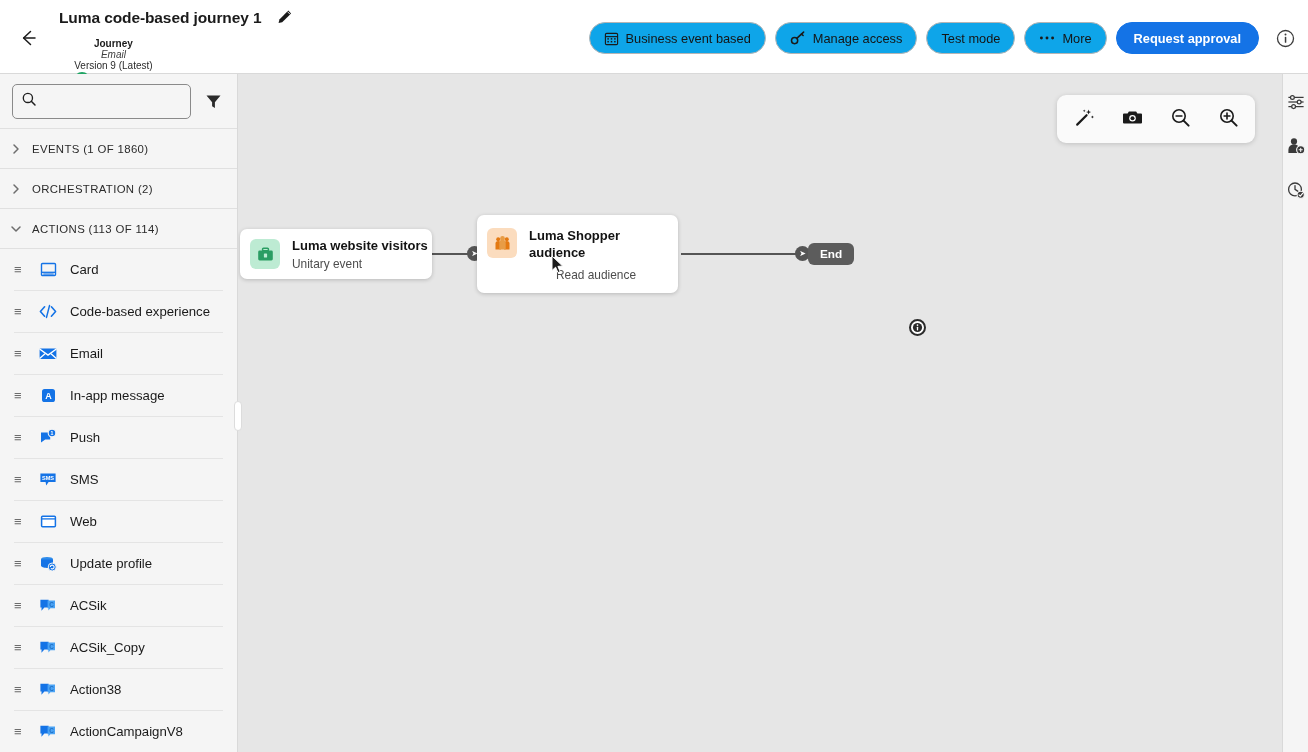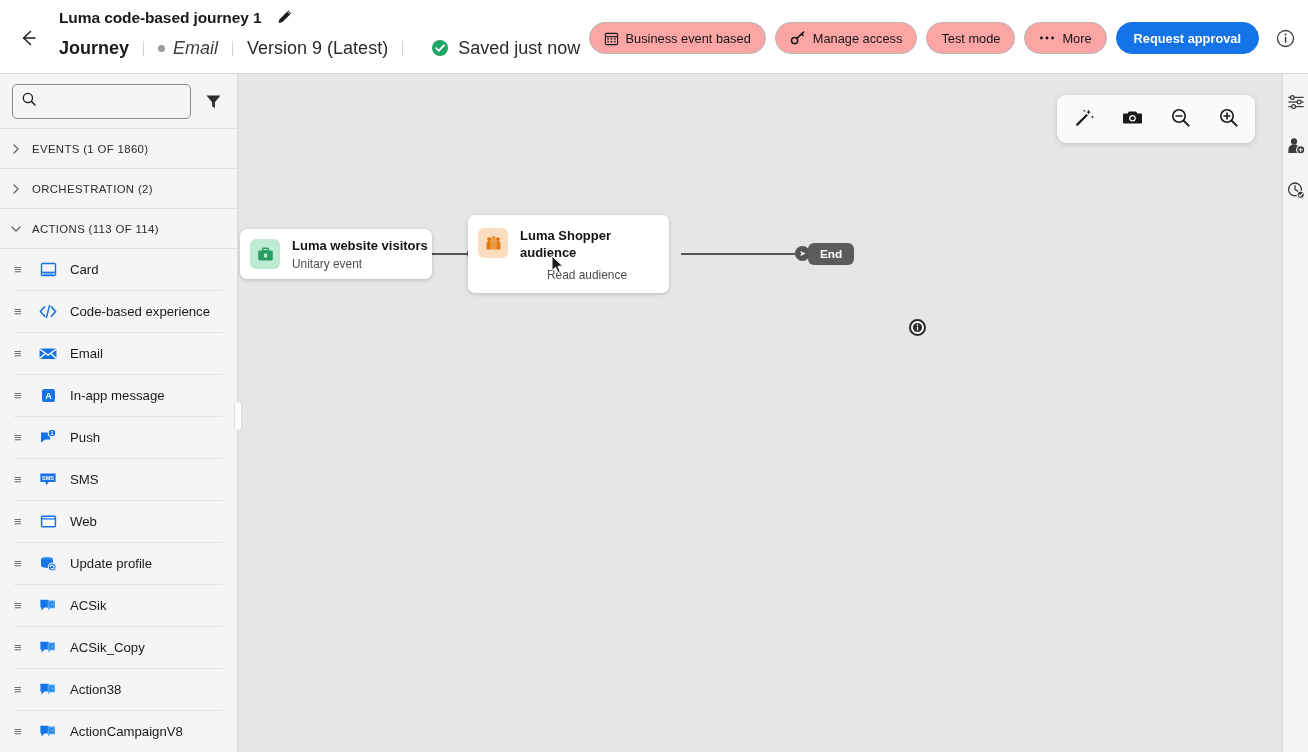--- a/index.html
+++ b/index.html
@@ -30,21 +30,21 @@
     letter-spacing: -0.1px; display: inline-block; vertical-align: middle;
   }
   #edit-title-btn {
     display: inline-block; vertical-align: middle;
     margin-left: 10px; width: 18px; height: 18px; cursor: pointer;
     position: relative; top: -1px;
   }
   #meta-row {
     position: absolute; left: 59px; top: 38px;
     display: flex; align-items: center; height: 20px;
-    font-size: 18px; color: #2b2b2b;
+    font-size: 10px; color: #2b2b2b; flex-direction: column;
   }
   .meta-sep {
     width: 1px; height: 15px; background: #d4d4d4; margin: 0 14px;
   }
   #meta-type { font-weight: 600; color: #1a1a1a; }
   .status-dot {
     width: 7px; height: 7px; border-radius: 50%;
     background: #9a9a9a; margin-right: 8px;
   }
   #meta-status { font-style: italic; color: #404040; }
@@ -53,21 +53,21 @@
   #saved-check { width: 18px; height: 18px; margin-right: 9px; }
   #saved-text { color: #2b2b2b; }
 
   
   #header-actions {
     position: absolute; right: 10px; top: 22px;
     display: flex; align-items: center; gap: 9px;
   }
   .hbtn {
     height: 32px; border: 1px solid #b5b5b5; border-radius: 16px;
-    background: #fca5a5; font-size: 12.8px; color: #151515;
+    background: #0ea5e9; font-size: 12.8px; color: #151515;
     display: flex; align-items: center; gap: 7px;
     padding: 0 14px; cursor: pointer; white-space: nowrap;
     font-family: "Liberation Sans", sans-serif;
   }
   .hbtn.primary {
     background: #1473e6; border-color: #1473e6; color: #fff;
     font-weight: 600; padding: 0 17px;
   }
   .hbtn .bicon { display: flex; align-items: center; }
   #info-icon-btn {
@@ -164,21 +164,21 @@
   .node {
     position: absolute; background: #fff; border-radius: 7px;
     box-shadow: 0 1px 4px rgba(0,0,0,0.20);
     display: flex; align-items: center; cursor: pointer;
   }
   #node-event {
     left: 2px; top: 155px; width: 192px; height: 50px;
     padding-left: 4px;
   }
   #node-audience {
-    left: 230px; top: 141px; width: 201px; height: 78px;
+    left: 239px; top: 141px; width: 201px; height: 78px;
     padding-left: 10px; align-items: flex-start; padding-top: 12px;
   }
   .node-icon-sq {
     width: 30px; height: 30px; border-radius: 6px; flex: none;
     display: flex; align-items: center; justify-content: center;
   }
   #node-event .node-icon-sq { background: #bdebd3; margin-left: 6px; }
   #node-audience .node-icon-sq { background: #fbdcbe; margin-top: 1px; }
   .node-text { margin-left: 12px; }
   .node-title {

